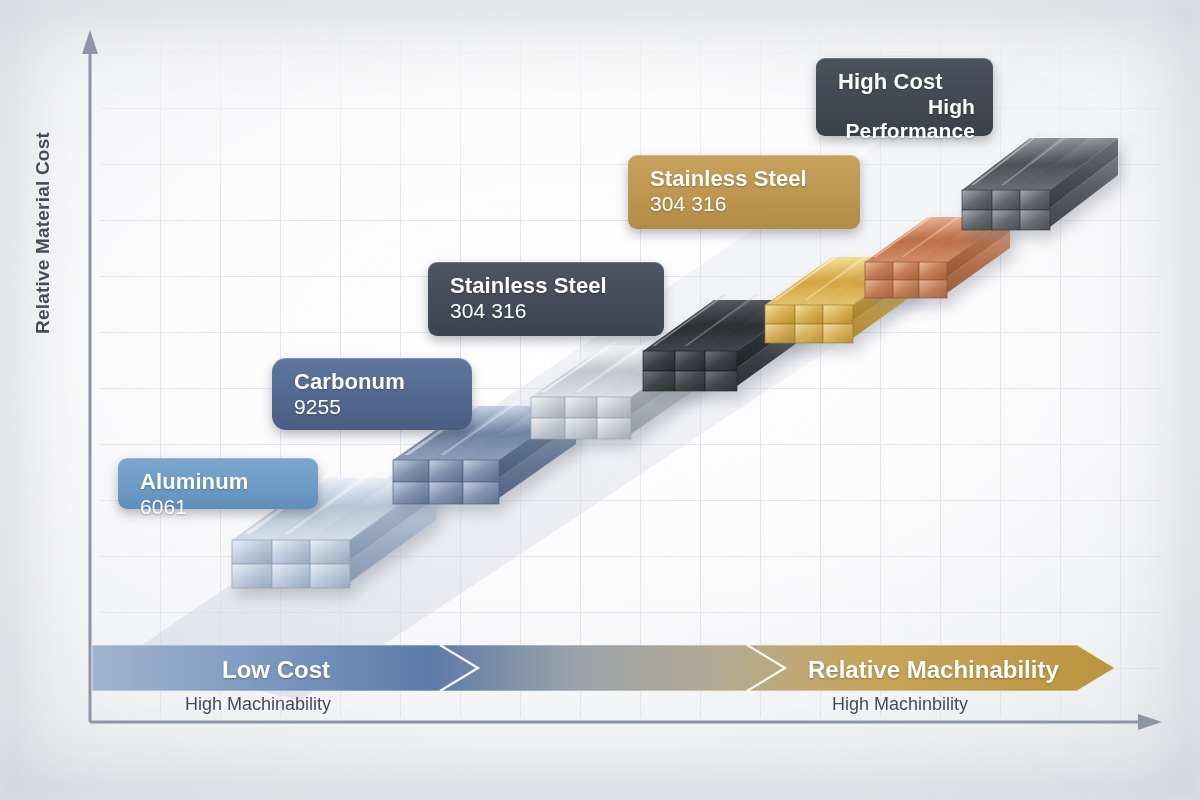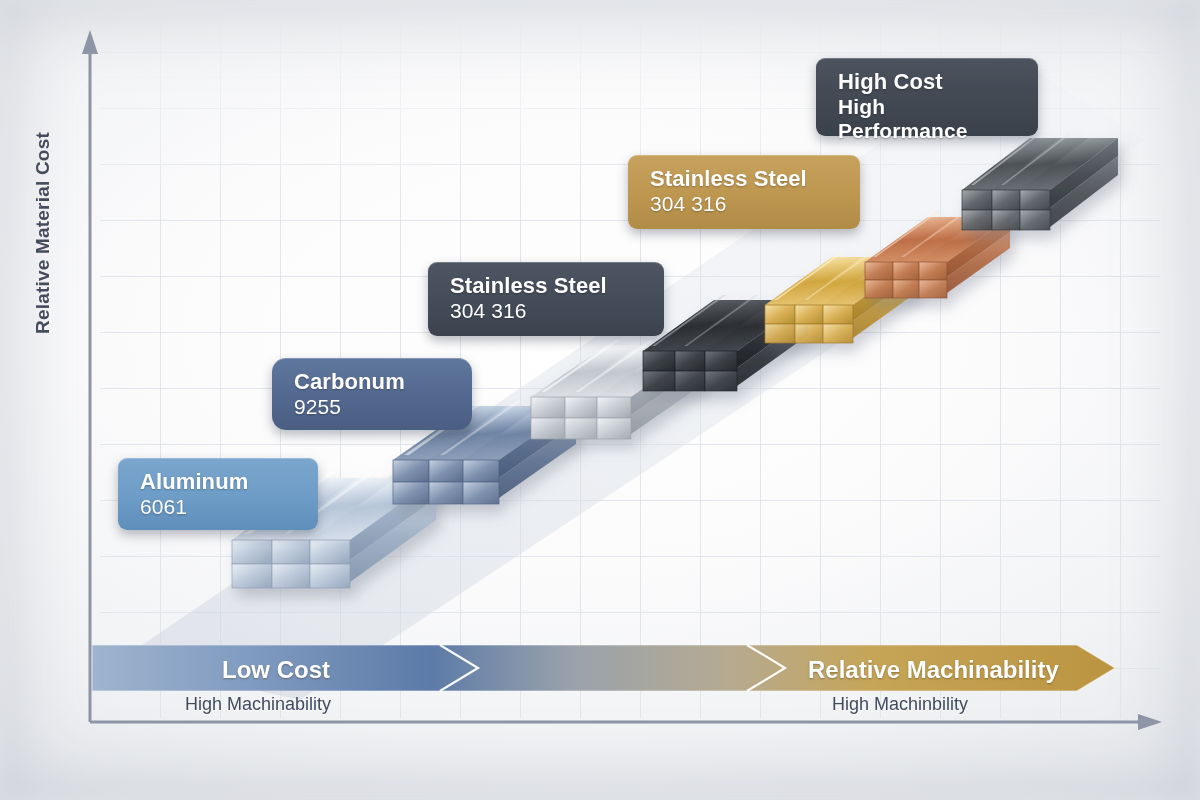--- a/index.html
+++ b/index.html
@@ -37,21 +37,21 @@
   
   .callout{
     position:absolute;border-radius:9px;padding:11px 18px 13px 22px;
     color:#fff;box-sizing:border-box;
     box-shadow:0 5px 11px rgba(60,66,80,.36), inset 0 1px 0 rgba(255,255,255,.22);
   }
   .callout .l1{font-size:22px;font-weight:bold;line-height:1.16;letter-spacing:.1px;
     text-shadow:0 1px 2px rgba(0,0,0,.28);}
   .callout .l2{font-size:21px;line-height:1.16;letter-spacing:.1px;
     text-shadow:0 1px 2px rgba(0,0,0,.28);}
-  .callout.bold2 .l2{font-weight:bold;}
+  .callout.bold2 .l2{font-weight:bold;text-align:right;}
   
   #chevron-bar{position:absolute;left:92px;top:645px;width:1025px;height:46px;}
   .chev-label{
     position:absolute;color:#fff;font-size:24px;font-weight:bold;
     text-shadow:0 1px 2px rgba(60,50,20,.42);
   }
   .sub-label{
     position:absolute;color:#414a5c;font-size:18px;font-weight:normal;
     text-shadow:0 1px 0 rgba(255,255,255,.9);
   }
@@ -369,41 +369,41 @@
       <rect x="992" y="190" width="28" height="20" fill="url(#ds-face)" stroke="#34383c" stroke-width=".7"></rect>
       <rect x="1020" y="190" width="30" height="20" fill="url(#ds-face)" stroke="#34383c" stroke-width=".7"></rect>
       <rect x="962" y="210" width="30" height="20" fill="url(#ds-face)" stroke="#34383c" stroke-width=".7" opacity=".95"></rect>
       <rect x="992" y="210" width="28" height="20" fill="url(#ds-face)" stroke="#34383c" stroke-width=".7" opacity=".95"></rect>
       <rect x="1020" y="210" width="30" height="20" fill="url(#ds-face)" stroke="#34383c" stroke-width=".7" opacity=".95"></rect>
       <polygon points="971,185 1039,133 1042,133 974,185" fill="#e4e6e9" opacity=".5"></polygon>
       <polygon points="1001,185 1069,133 1072,133 1004,185" fill="#e4e6e9" opacity=".35"></polygon>
     </g>
   </svg>
 
-  <div class="callout" style="left:118px;top:458px;width:200px;height:72px;background:linear-gradient(180deg,#7ba6cd 0%,#6d9cc6 55%,#5f8ebb 100%);">
+  <div class="callout" style="left:118px;top:458px;width:200px;height:51px;background:linear-gradient(180deg,#7ba6cd 0%,#6d9cc6 55%,#5f8ebb 100%);">
     <div class="l1">Aluminum</div>
     <div class="l2">6061</div>
   </div>
 
   <div class="callout" style="left:272px;top:358px;width:200px;height:72px;background:linear-gradient(180deg,#5f779d 0%,#53688f 55%,#4a5e82 100%);border-radius:14px;">
     <div class="l1">Carbonum</div>
     <div class="l2">9255</div>
   </div>
 
   <div class="callout" style="left:428px;top:262px;width:236px;height:74px;background:linear-gradient(180deg,#4d5563 0%,#444c59 55%,#3c434f 100%);">
     <div class="l1">Stainless Steel</div>
     <div class="l2">304 316</div>
   </div>
 
   <div class="callout" style="left:628px;top:155px;width:232px;height:74px;background:linear-gradient(180deg,#c7a25d 0%,#bd9750 55%,#b18c47 100%);">
     <div class="l1">Stainless Steel</div>
     <div class="l2">304 316</div>
   </div>
 
-  <div class="callout bold2" style="left:816px;top:58px;width:222px;height:78px;background:linear-gradient(180deg,#4b525e 0%,#424953 55%,#3a414b 100%);">
+  <div class="callout bold2" style="left:816px;top:58px;width:177px;height:78px;background:linear-gradient(180deg,#4b525e 0%,#424953 55%,#3a414b 100%);">
     <div class="l1">High Cost</div>
     <div class="l2">High Performance</div>
   </div>
 
   <svg id="chevron-bar" viewBox="0 0 1025 46">
     <defs>
       <linearGradient id="chevGrad" x1="0" y1="0" x2="1" y2="0">
         <stop offset="0%" stop-color="#9fb4ce"></stop>
         <stop offset="16%" stop-color="#7f9ac0"></stop>
         <stop offset="33%" stop-color="#5c7ba8"></stop>

